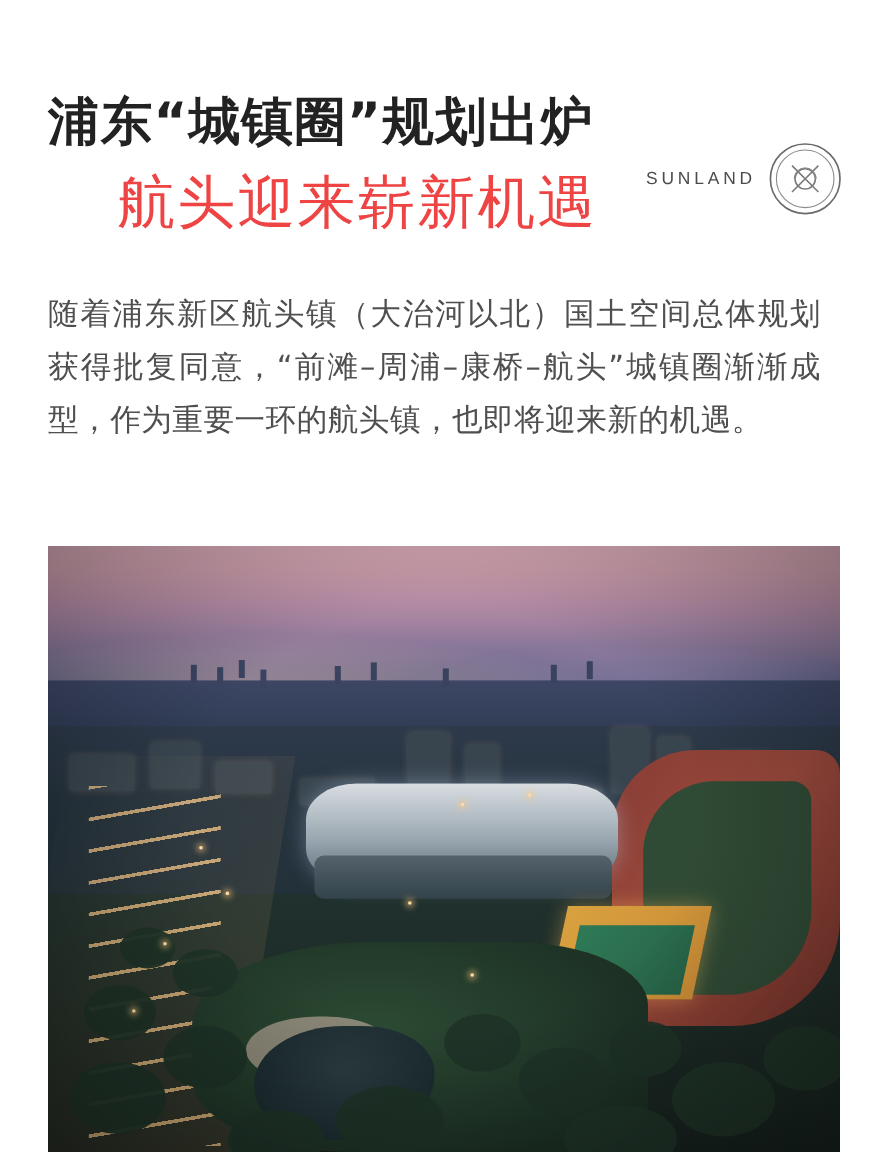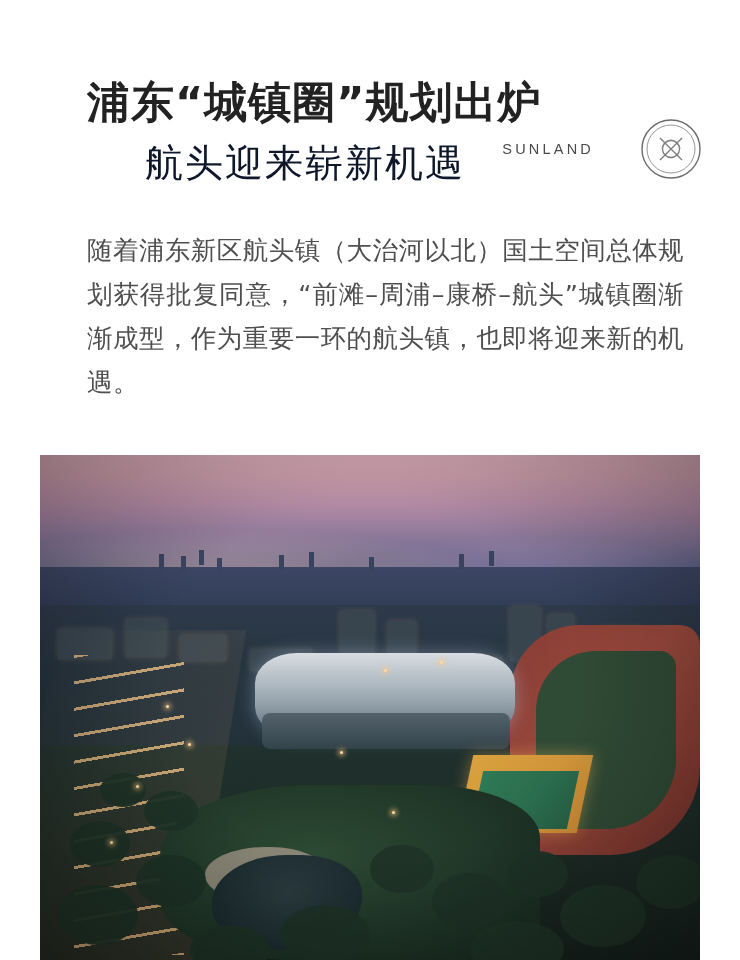--- a/index.html
+++ b/index.html
@@ -13,59 +13,57 @@
     overflow: hidden;
     font-family: "Liberation Sans", sans-serif;
     position: relative;
   }
   .page {
     width: 740px;
     height: 784px;
     position: relative;
     background: #ffffff;
     box-sizing: border-box;
-    padding-left: 47px;
   }
 
   
   .header {
     position: relative;
     padding: 78px 40px 0 40px;
     box-sizing: border-box;
   }
   .title-main {
     font-family: "DejaVu Sans", "Liberation Sans", sans-serif;
     font-size: 43px;
     font-weight: bold;
     color: #222222;
     letter-spacing: 1px;
     line-height: 1.15;
     margin: 0;
     white-space: nowrap;
   }
   .title-sub {
     font-family: "DejaVu Sans", "Liberation Sans", sans-serif;
-    font-size: 38px;
+    font-size: 48px;
     font-weight: normal;
-    color: #0f172a;
+    color: #ef4444;
     letter-spacing: 2px;
     line-height: 1.2;
     margin: 14px 0 0 58px;
     white-space: nowrap;
   }
 
   
   .logo {
     position: absolute;
     right: 38px;
     top: 118px;
     display: flex;
     flex-direction: row;
     align-items: center;
-    gap: 36px;
   }
   .logo-text {
     text-align: right;
     margin-right: 10px;
     color: #4a4a4a;
     font-family: "Liberation Sans", sans-serif;
     letter-spacing: 3.2px;
     line-height: 1.55;
   }
   .logo-text .l1 {

